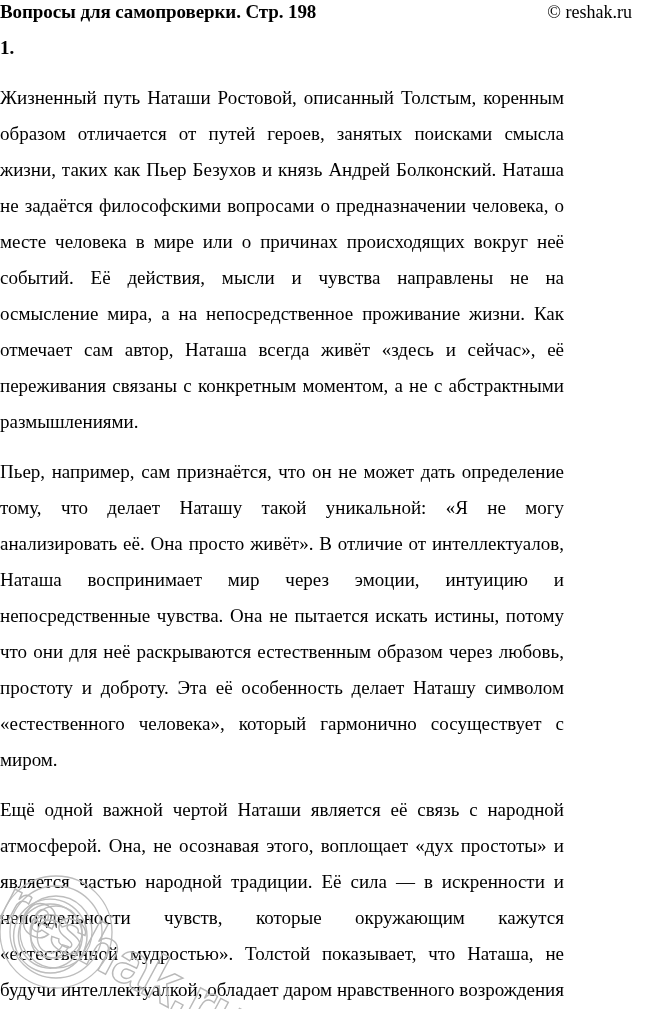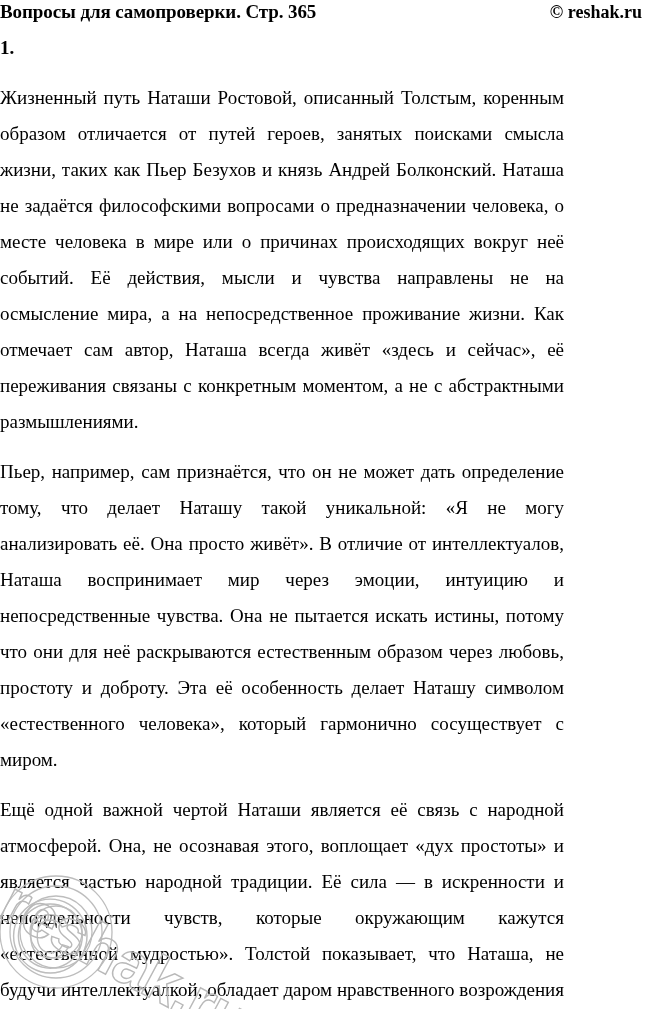--- a/index.html
+++ b/index.html
@@ -36,24 +36,24 @@
   }
   .doc-title {
     font-size: 19px;
     font-weight: bold;
     line-height: 24px;
     white-space: nowrap;
     letter-spacing: -0.1px;
   }
   .copyright {
     font-size: 18px;
-    font-weight: bold;
+    font-weight: normal;
     line-height: 24px;
     white-space: nowrap;
-    padding-right: 4px;
+    padding-right: 14px;
   }
 
   
   .q-number {
     position: absolute;
     top: 36px;
     left: 0;
     font-size: 19px;
     font-weight: bold;
     line-height: 24px;
@@ -115,21 +115,21 @@
     stroke: #bdbdbd;
     stroke-width: 1.4px;
   }
 </style>
 </head>
 <body>
 
 <div class="page">
 
   <div class="header-row">
-    <div class="doc-title">Вопросы для самопроверки. Стр. 365</div>
+    <div class="doc-title">Вопросы для самопроверки. Стр. 198</div>
     <div class="copyright">© reshak.ru</div>
   </div>
 
   <div class="q-number">1.</div>
 
   <div class="body-text">
     <p class="para">Жизненный путь Наташи Ростовой, описанный Толстым, коренным образом отличается от путей героев, занятых поисками смысла жизни, таких как Пьер Безухов и князь Андрей Болконский. Наташа не задаётся философскими вопросами о предназначении человека, о месте человека в мире или о причинах происходящих вокруг неё событий. Её действия, мысли и чувства направлены не на осмысление мира, а на непосредственное проживание жизни. Как отмечает сам автор, Наташа всегда живёт «здесь и сейчас», её переживания связаны с конкретным моментом, а не с абстрактными размышлениями.</p>
     <p class="para">Пьер, например, сам признаётся, что он не может дать определение тому, что делает Наташу такой уникальной: «Я не могу анализировать её. Она просто живёт». В отличие от интеллектуалов, Наташа воспринимает мир через эмоции, интуицию и непосредственные чувства. Она не пытается искать истины, потому что они для неё раскрываются естественным образом через любовь, простоту и доброту. Эта её особенность делает Наташу символом «естественного человека», который гармонично сосуществует с миром.</p>
     <p class="para">Ещё одной важной чертой Наташи является её связь с народной атмосферой. Она, не осознавая этого, воплощает «дух простоты» и является частью народной традиции. Её сила — в искренности и неподдельности чувств, которые окружающим кажутся «естественной мудростью». Толстой показывает, что Наташа, не будучи интеллектуалкой, обладает даром нравственного возрождения для тех, кто её окружает, что доказывается её влиянием на Пьера и князя Андрея.</p>
   </div>

